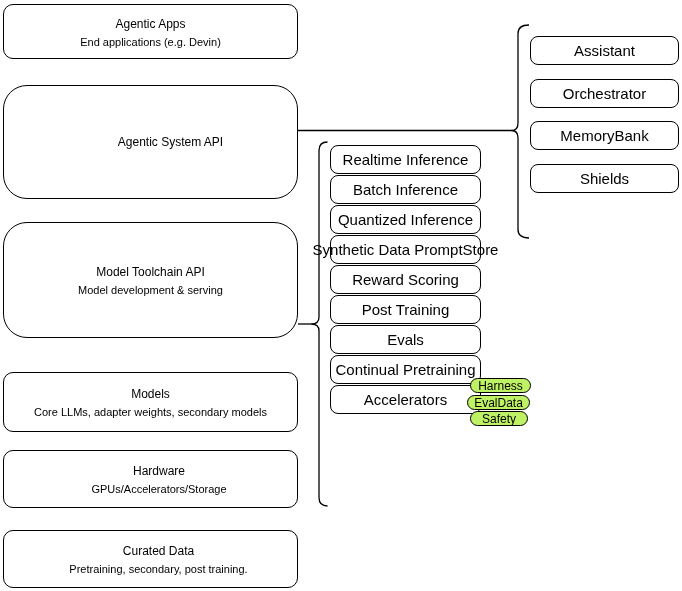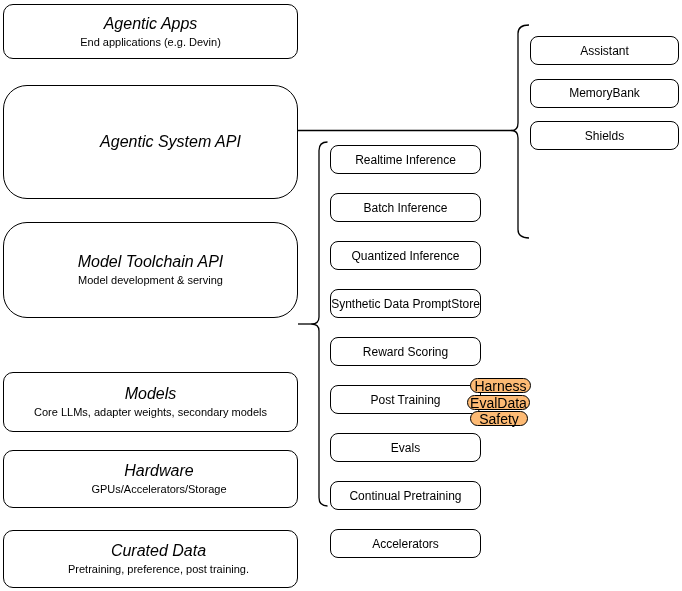--- a/index.html
+++ b/index.html
@@ -27,66 +27,66 @@
     background: #ffffff;
     border: 1.3px solid #000000;
     display: flex;
     flex-direction: column;
     align-items: center;
     justify-content: center;
     text-align: center;
     gap: 4px;
     z-index: 2;
   }
-  .lbox .title   { font-size: 16px; line-height: 16px; font-style: italic; }
+  .lbox .title   { font-size: 12px; line-height: 16px; }
   .lbox .subtitle{ font-size: 11px; line-height: 12px; }
   .r10 { border-radius: 10px; }
   .r24 { border-radius: 24px; }
 
   .box1 { top: 4px;   height: 55px;  }
   .box2 { top: 85px;  height: 114px; padding-left: 40px; }
-  .box3 { top: 222px; height: 96px; }
+  .box3 { top: 222px; height: 116px; }
   .box4 { top: 372px; height: 60px;  }
   .box5 { top: 450px; height: 58px; padding-left: 17px;  }
   .box6 { top: 530px; height: 58px; padding-left: 16px;  }
 
   
   .col {
     position: absolute;
     display: flex;
     flex-direction: column;
     z-index: 2;
   }
-  .mcol { left: 330px; top: 145px; gap: 19px; }
+  .mcol { left: 330px; top: 145px; gap: 1px; }
   .rcol { left: 530px; top: 36px;  gap: 13.5px; }
   .item {
     box-sizing: border-box;
     background: #ffffff;
     border: 1.4px solid #000000;
     border-radius: 8px;
     display: flex;
     align-items: center;
     justify-content: center;
-    font-size: 12px;
+    font-size: 15px;
     white-space: nowrap;
   }
   .mcol .item { width: 151px; height: 29px; }
   .rcol .item { width: 149px; height: 29px; }
 
   
   .pill {
     position: absolute;
     box-sizing: border-box;
-    background: #fdba74;
+    background: #bef264;
     border: 1.3px solid #000000;
     border-radius: 8px;
     display: flex;
     align-items: center;
     justify-content: center;
-    font-size: 14px;
+    font-size: 12px;
     z-index: 5;
     white-space: nowrap;
   }
   .pill-harness  { left: 470px; top: 378px; width: 61px; height: 15px; }
   .pill-evaldata { left: 467px; top: 395px; width: 63px; height: 15px; }
   .pill-safety   { left: 470px; top: 411px; width: 58px; height: 15px; }
 </style>
 </head>
 <body>
 
@@ -122,38 +122,39 @@
     <div class="subtitle">Core LLMs, adapter weights, secondary models</div>
   </div>
 
   <div class="lbox box5 r10">
     <div class="title">Hardware</div>
     <div class="subtitle">GPUs/Accelerators/Storage</div>
   </div>
 
   <div class="lbox box6 r10">
     <div class="title">Curated Data</div>
-    <div class="subtitle">Pretraining, preference, post training.</div>
+    <div class="subtitle">Pretraining, secondary, post training.</div>
   </div>
 
   <div class="col mcol">
     <div class="item">Realtime Inference</div>
     <div class="item">Batch Inference</div>
     <div class="item">Quantized Inference</div>
     <div class="item">Synthetic Data PromptStore</div>
     <div class="item">Reward Scoring</div>
     <div class="item">Post Training</div>
     <div class="item">Evals</div>
     <div class="item">Continual Pretraining</div>
     <div class="item">Accelerators</div>
   </div>
 
   <div class="pill pill-harness">Harness</div>
   <div class="pill pill-evaldata">EvalData</div>
   <div class="pill pill-safety">Safety</div>
 
   <div class="col rcol">
     <div class="item">Assistant</div>
+    <div class="item">Orchestrator</div>
     <div class="item">MemoryBank</div>
     <div class="item">Shields</div>
   </div>
 
 </div>
 
 </body></html>

